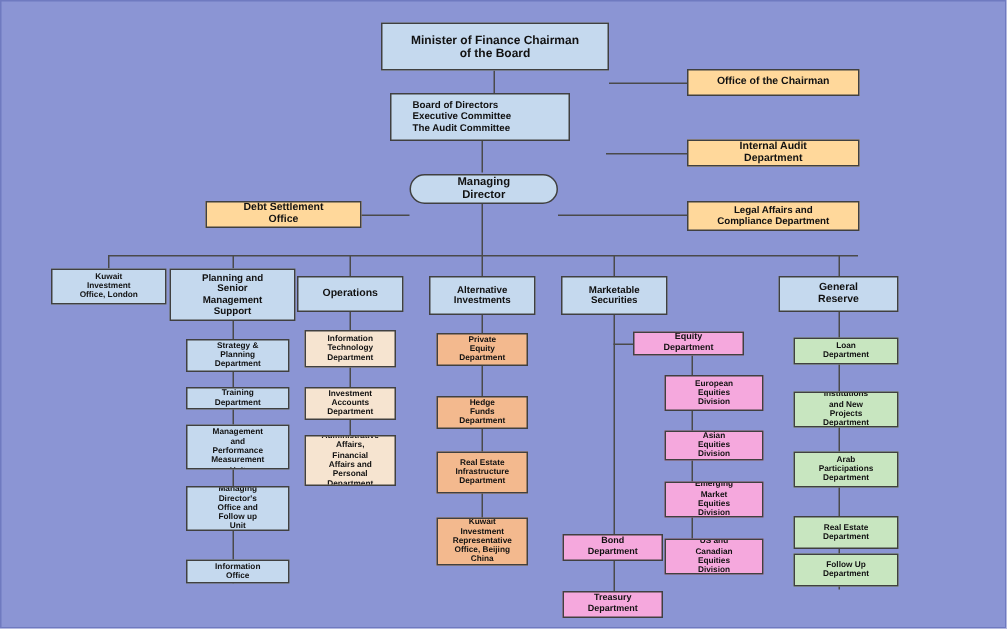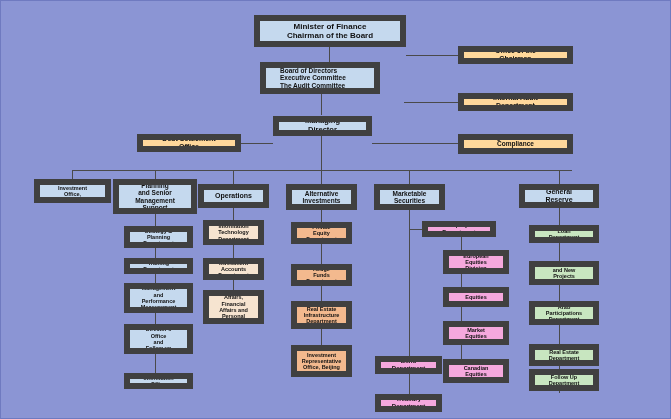--- a/index.html
+++ b/index.html
@@ -18,21 +18,21 @@
     box-sizing: border-box;
   }
   .node {
     position: absolute;
     box-sizing: border-box;
     display: flex;
     align-items: center;
     justify-content: center;
     text-align: center;
     line-height: 1.15;
-    border: 6px solid #404040;
+    border: 1px solid #404040;
     color: #111111;
     padding: 2px 16px;
     overflow: hidden;
   }
   .ln {
     position: absolute;
     background: #4a4a4a;
   }
   .h { height: 1px; }
   .v { width: 1px; }
@@ -81,21 +81,21 @@
   <div class="node" style="left:253px; top:14px; width:152px; height:32px; background:#c5d9ee; font-size:8px; font-weight:bold; white-space:pre-line;">Minister of Finance Chairman of the Board</div>
 
   <div class="node" style="left:457px; top:45px; width:115px; height:18px; background:#ffd89b; font-size:7px; font-weight:bold;">Office of the Chairman</div>
 
   <div class="node" style="left:259px; top:61px; width:120px; height:32px; background:#c5d9ee; font-size:6.5px; font-weight:bold; white-space:pre-line; justify-content:flex-start; padding-left:14px; text-align:left;">Board of Directors
 Executive Committee
 The Audit Committee</div>
 
   <div class="node" style="left:457px; top:92px; width:115px; height:18px; background:#ffd89b; font-size:7px; font-weight:bold;">Internal Audit Department</div>
 
-  <div class="node" style="left:272px; top:115px; width:99px; height:20px; background:#c5d9ee; font-size:7.5px; font-weight:bold;">Managing Director</div>
+  <div class="node" style="left:272px; top:115px; width:99px; height:20px; background:#c5d9ee; font-size:7.5px; font-weight:bold;border-radius:10px;">Managing Director</div>
 
   <div class="node" style="left:136px; top:133px; width:104px; height:18px; background:#ffd89b; font-size:7px; font-weight:bold;">Debt Settlement Office</div>
 
   <div class="node" style="left:457px; top:133px; width:115px; height:20px; background:#ffd89b; font-size:6.5px; font-weight:bold;">Legal Affairs and Compliance Department</div>
 
   <div class="node" style="left:33px; top:178px; width:77px; height:24px; background:#c5d9ee; font-size:5.5px; font-weight:bold;">Kuwait Investment Office, London</div>
 
   <div class="node" style="left:112px; top:178px; width:84px; height:35px; background:#c5d9ee; font-size:6.5px; font-weight:bold;">Planning and Senior Management Support</div>
 
   <div class="node" style="left:197px; top:183px; width:71px; height:24px; background:#c5d9ee; font-size:7px; font-weight:bold;">Operations</div>

